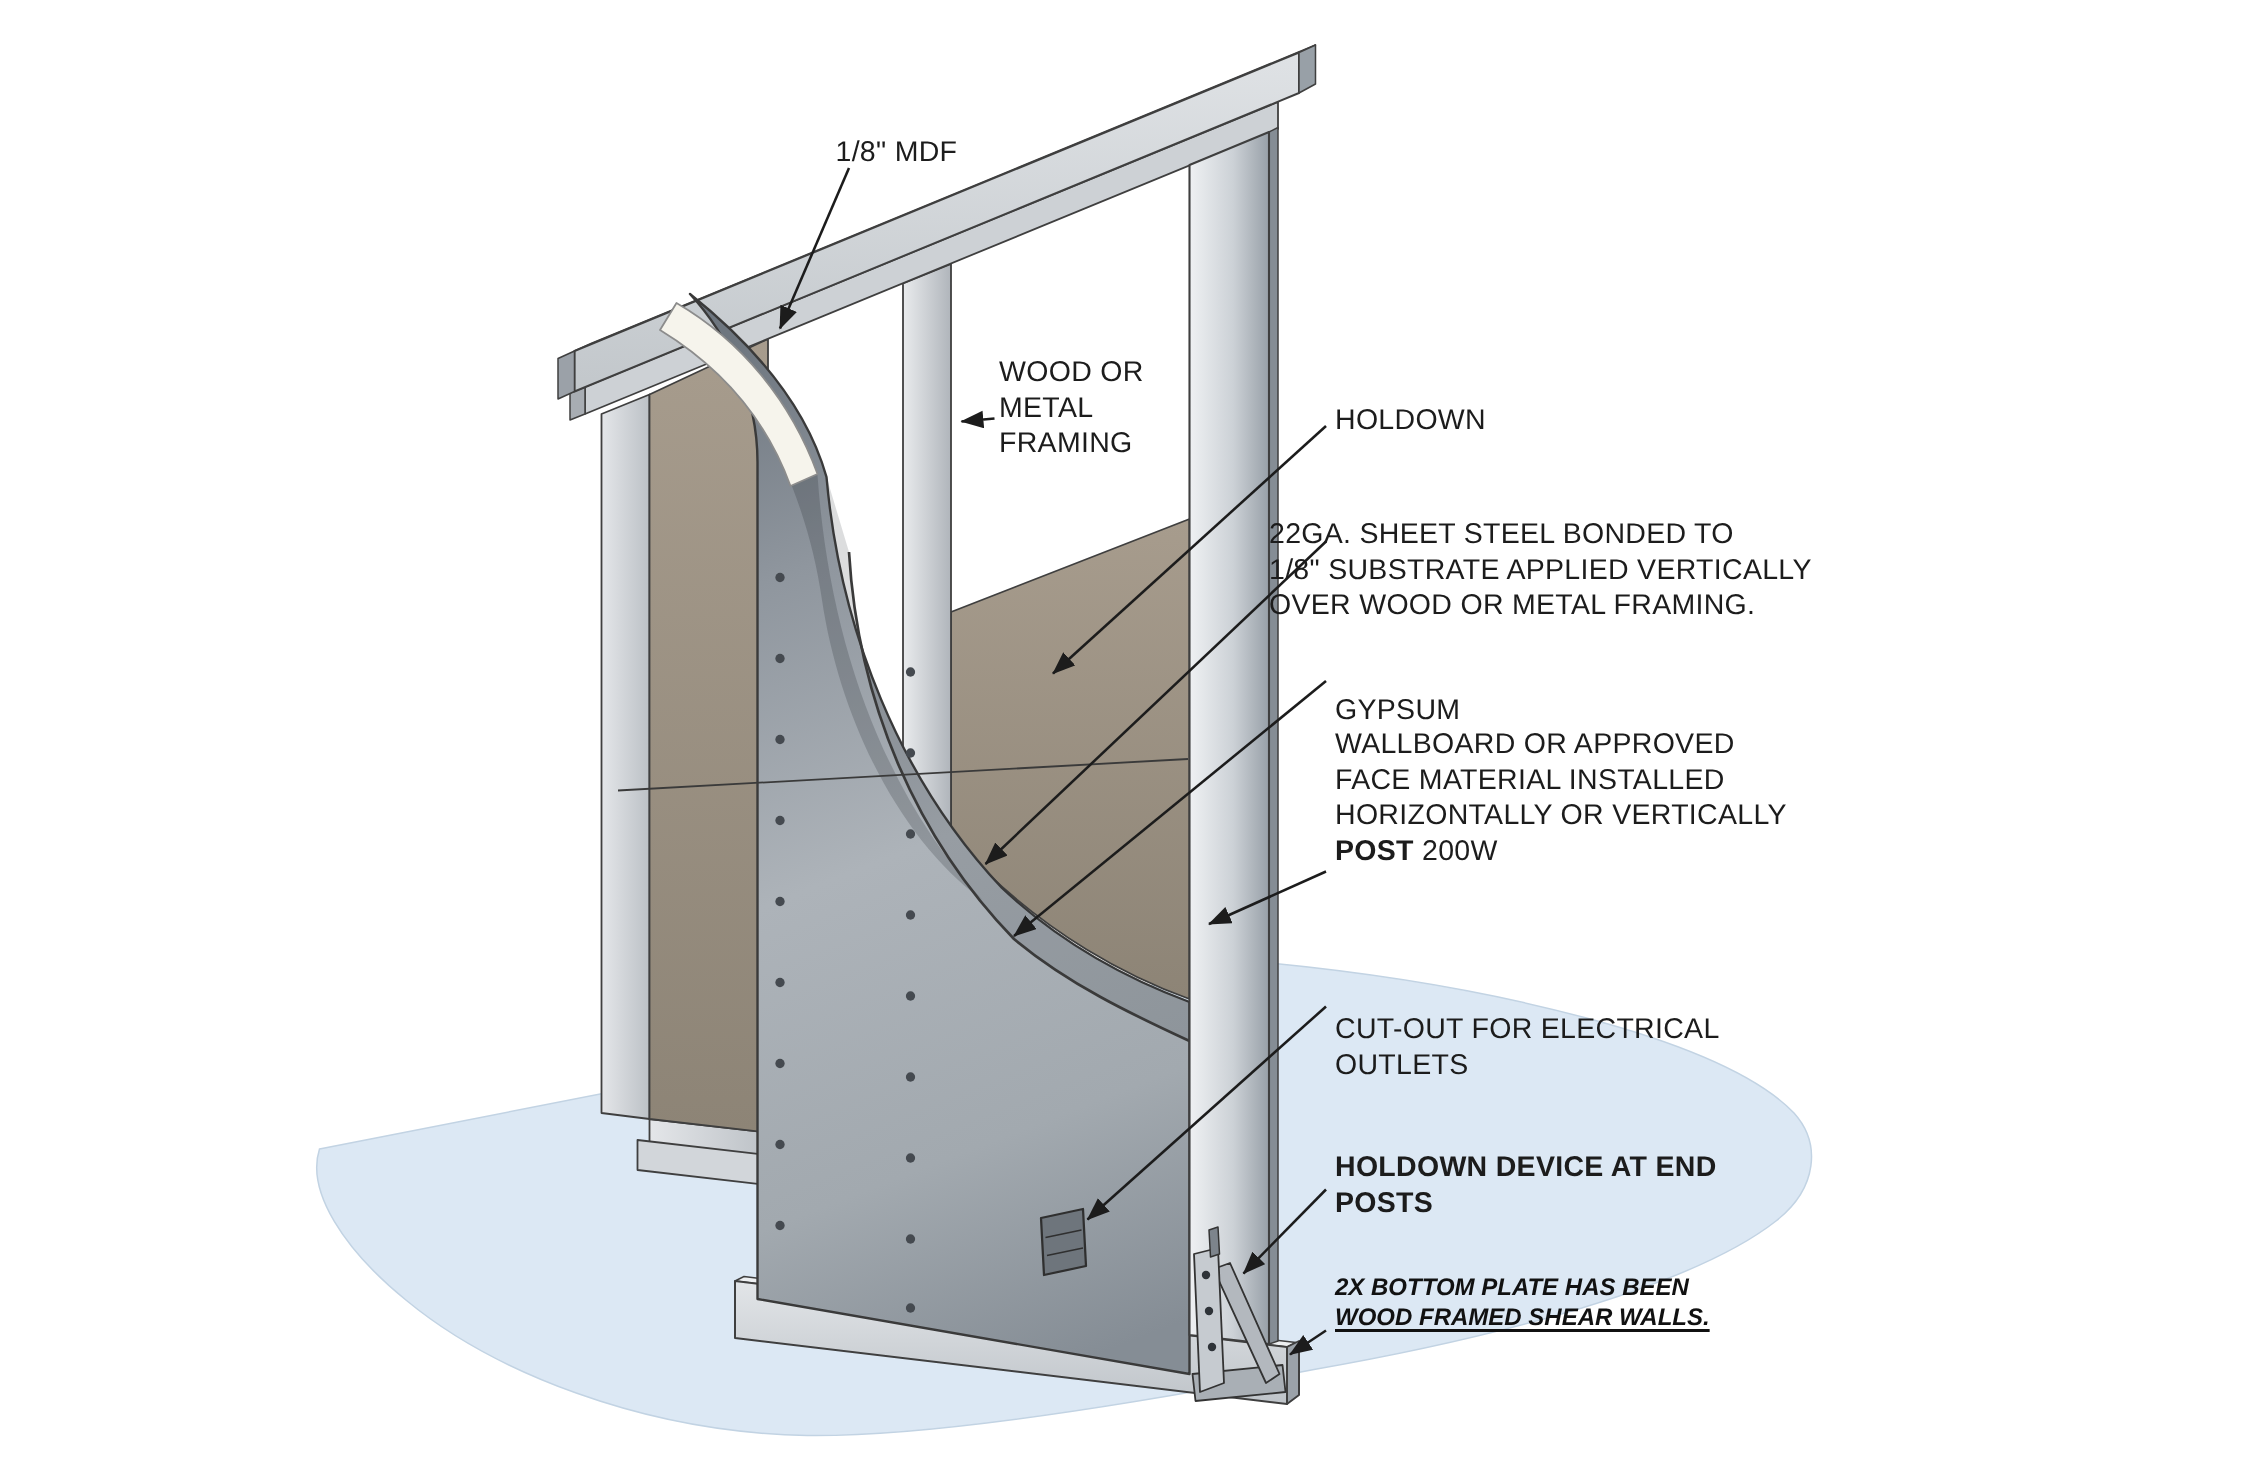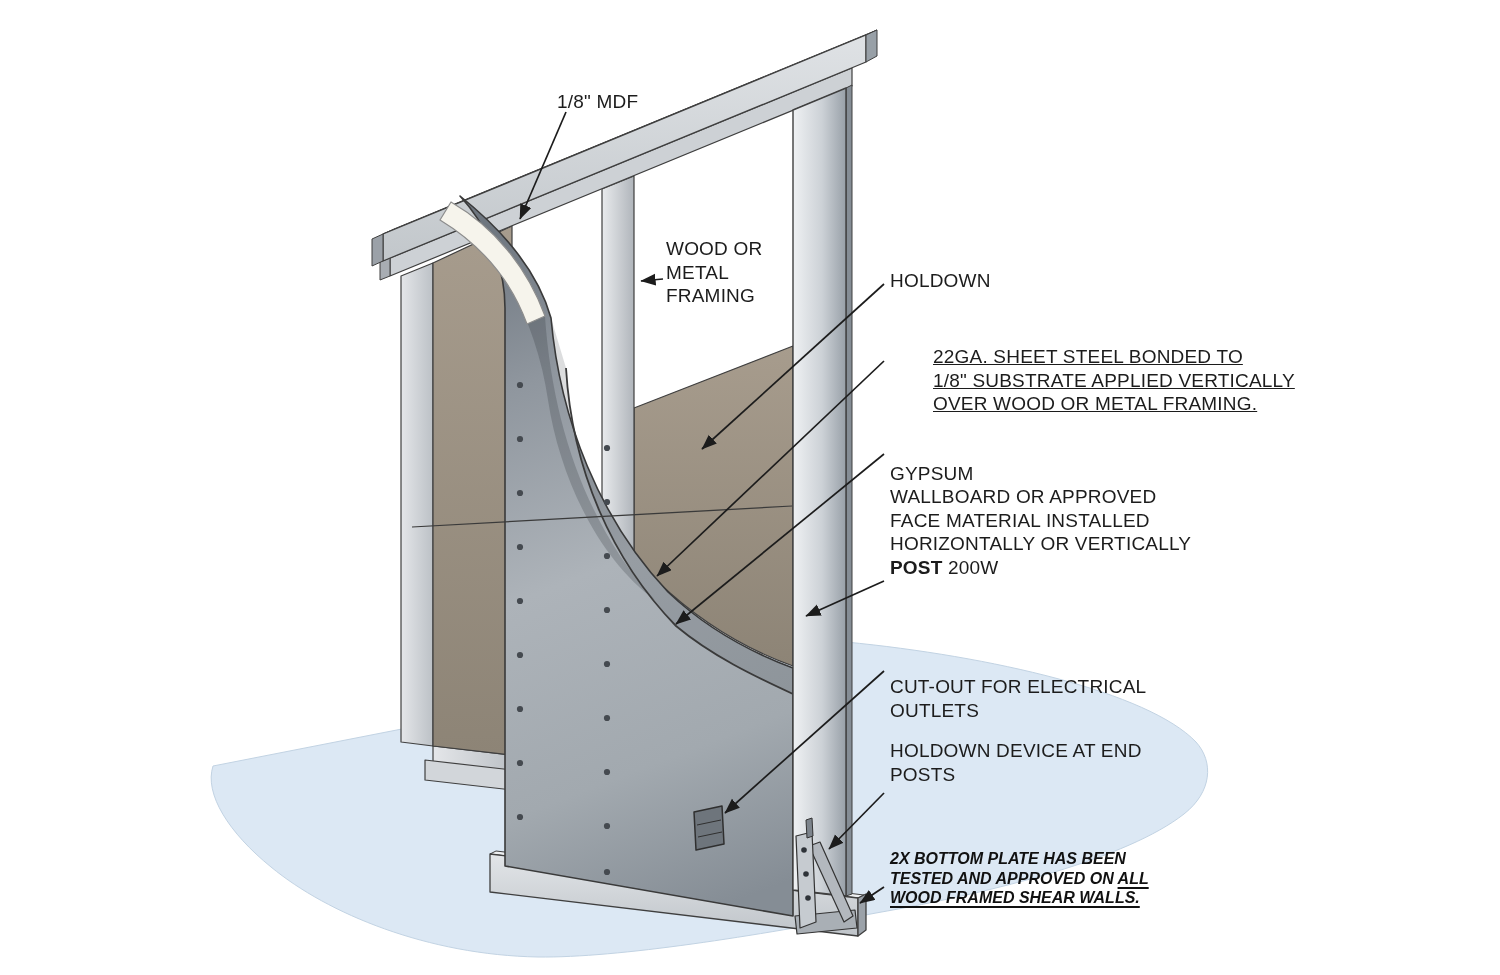--- a/index.html
+++ b/index.html
@@ -188,38 +188,37 @@
   </svg>
 
   <div class="label" style="left:557px;top:90px;">1/8" MDF</div>
 
   <div class="label" style="left:666px;top:237px;">WOOD OR
 METAL
 FRAMING</div>
 
   <div class="label" style="left:890px;top:269px;">HOLDOWN</div>
 
-  <div class="label" style="left:933px;top:345px;text-decoration:underline;">22GA. SHEET STEEL BONDED TO
+  <div class="label" style="left:846px;top:345px;">22GA. SHEET STEEL BONDED TO
 1/8" SUBSTRATE APPLIED VERTICALLY
 OVER WOOD OR METAL FRAMING.</div>
 
   <div class="label" style="left:890px;top:438px;">
     <span>GYPSUM
 WALLBOARD OR APPROVED
 FACE MATERIAL INSTALLED
 HORIZONTALLY OR VERTICALLY</span>
     <div><b>POST</b><span> 200W</span></div>
   </div>
 
 
   <div class="label" style="left:890px;top:653px;margin-top:22px;">CUT-OUT FOR ELECTRICAL
 OUTLETS</div>
 
-  <div class="label" style="left:890px;top:739px;">HOLDOWN DEVICE AT END
+  <div class="label" style="left:890px;top:767px;font-weight:bold;">HOLDOWN DEVICE AT END
 POSTS</div>
 
   <div class="note" style="left:890px;top:849px;">
     <div><span>2X BOTTOM PLATE HAS BEEN</span></div>
-    <div><span>TESTED AND APPROVED ON </span><span class="ul">ALL</span></div>
     <div><span class="ul">WOOD FRAMED SHEAR WALLS.</span></div>
   </div>
 
 </div>
 
 </body></html>

